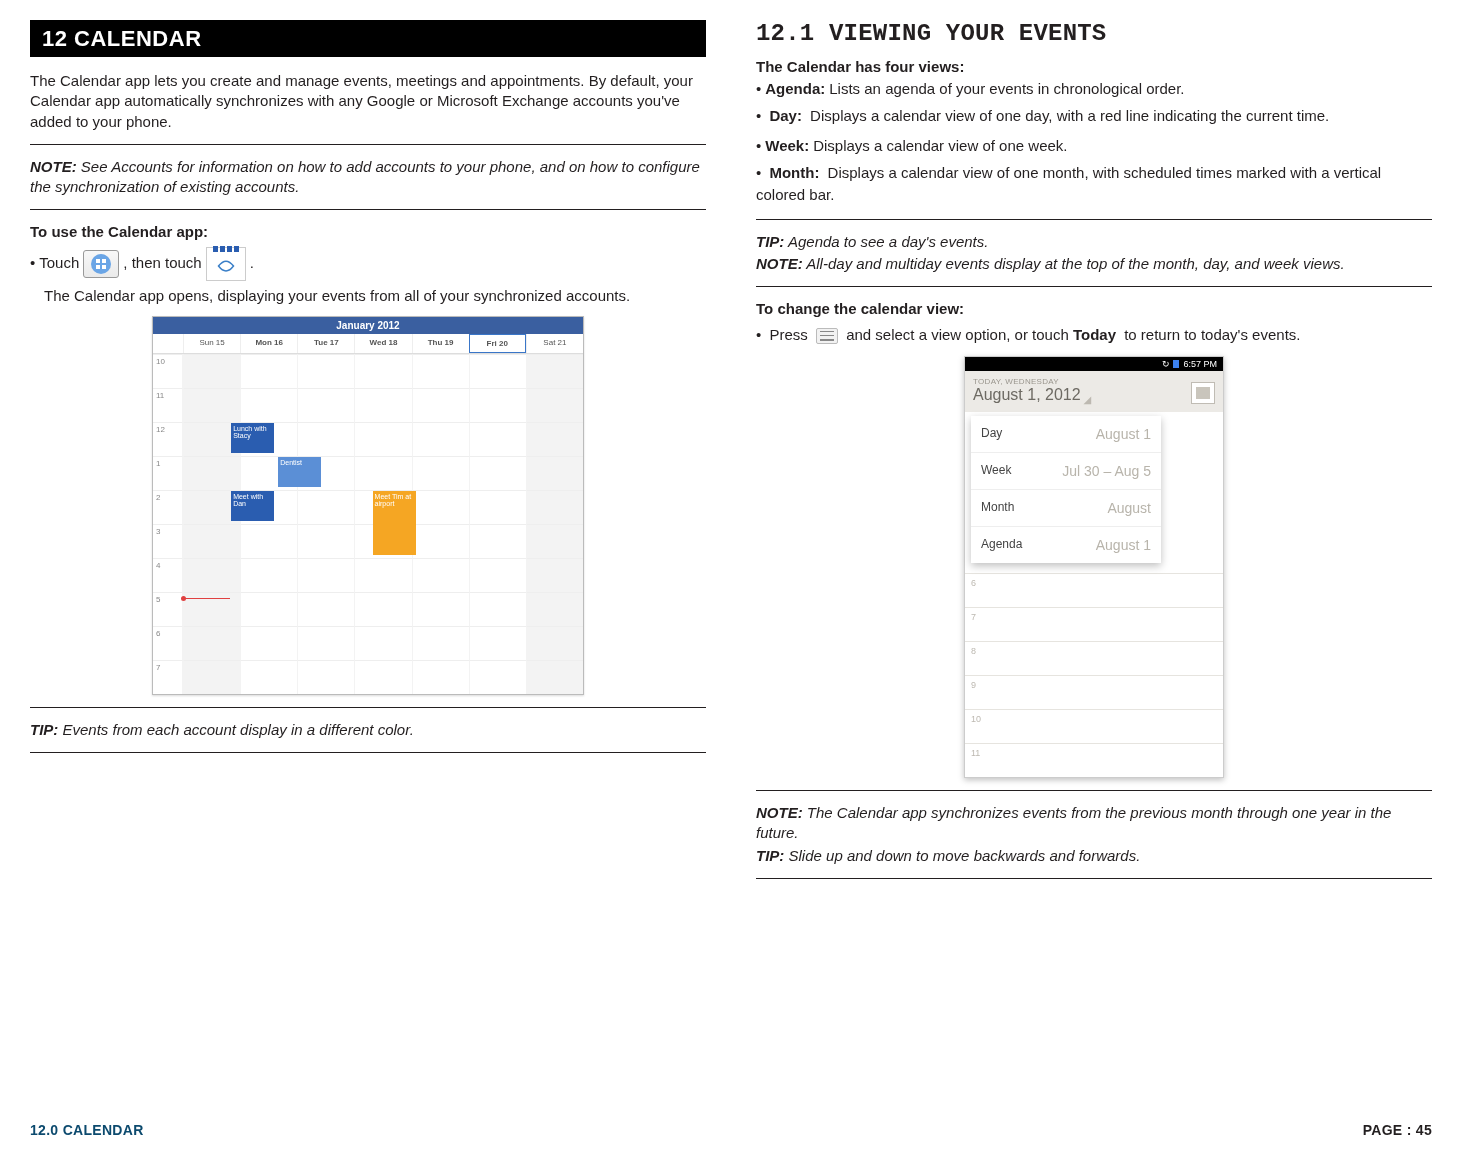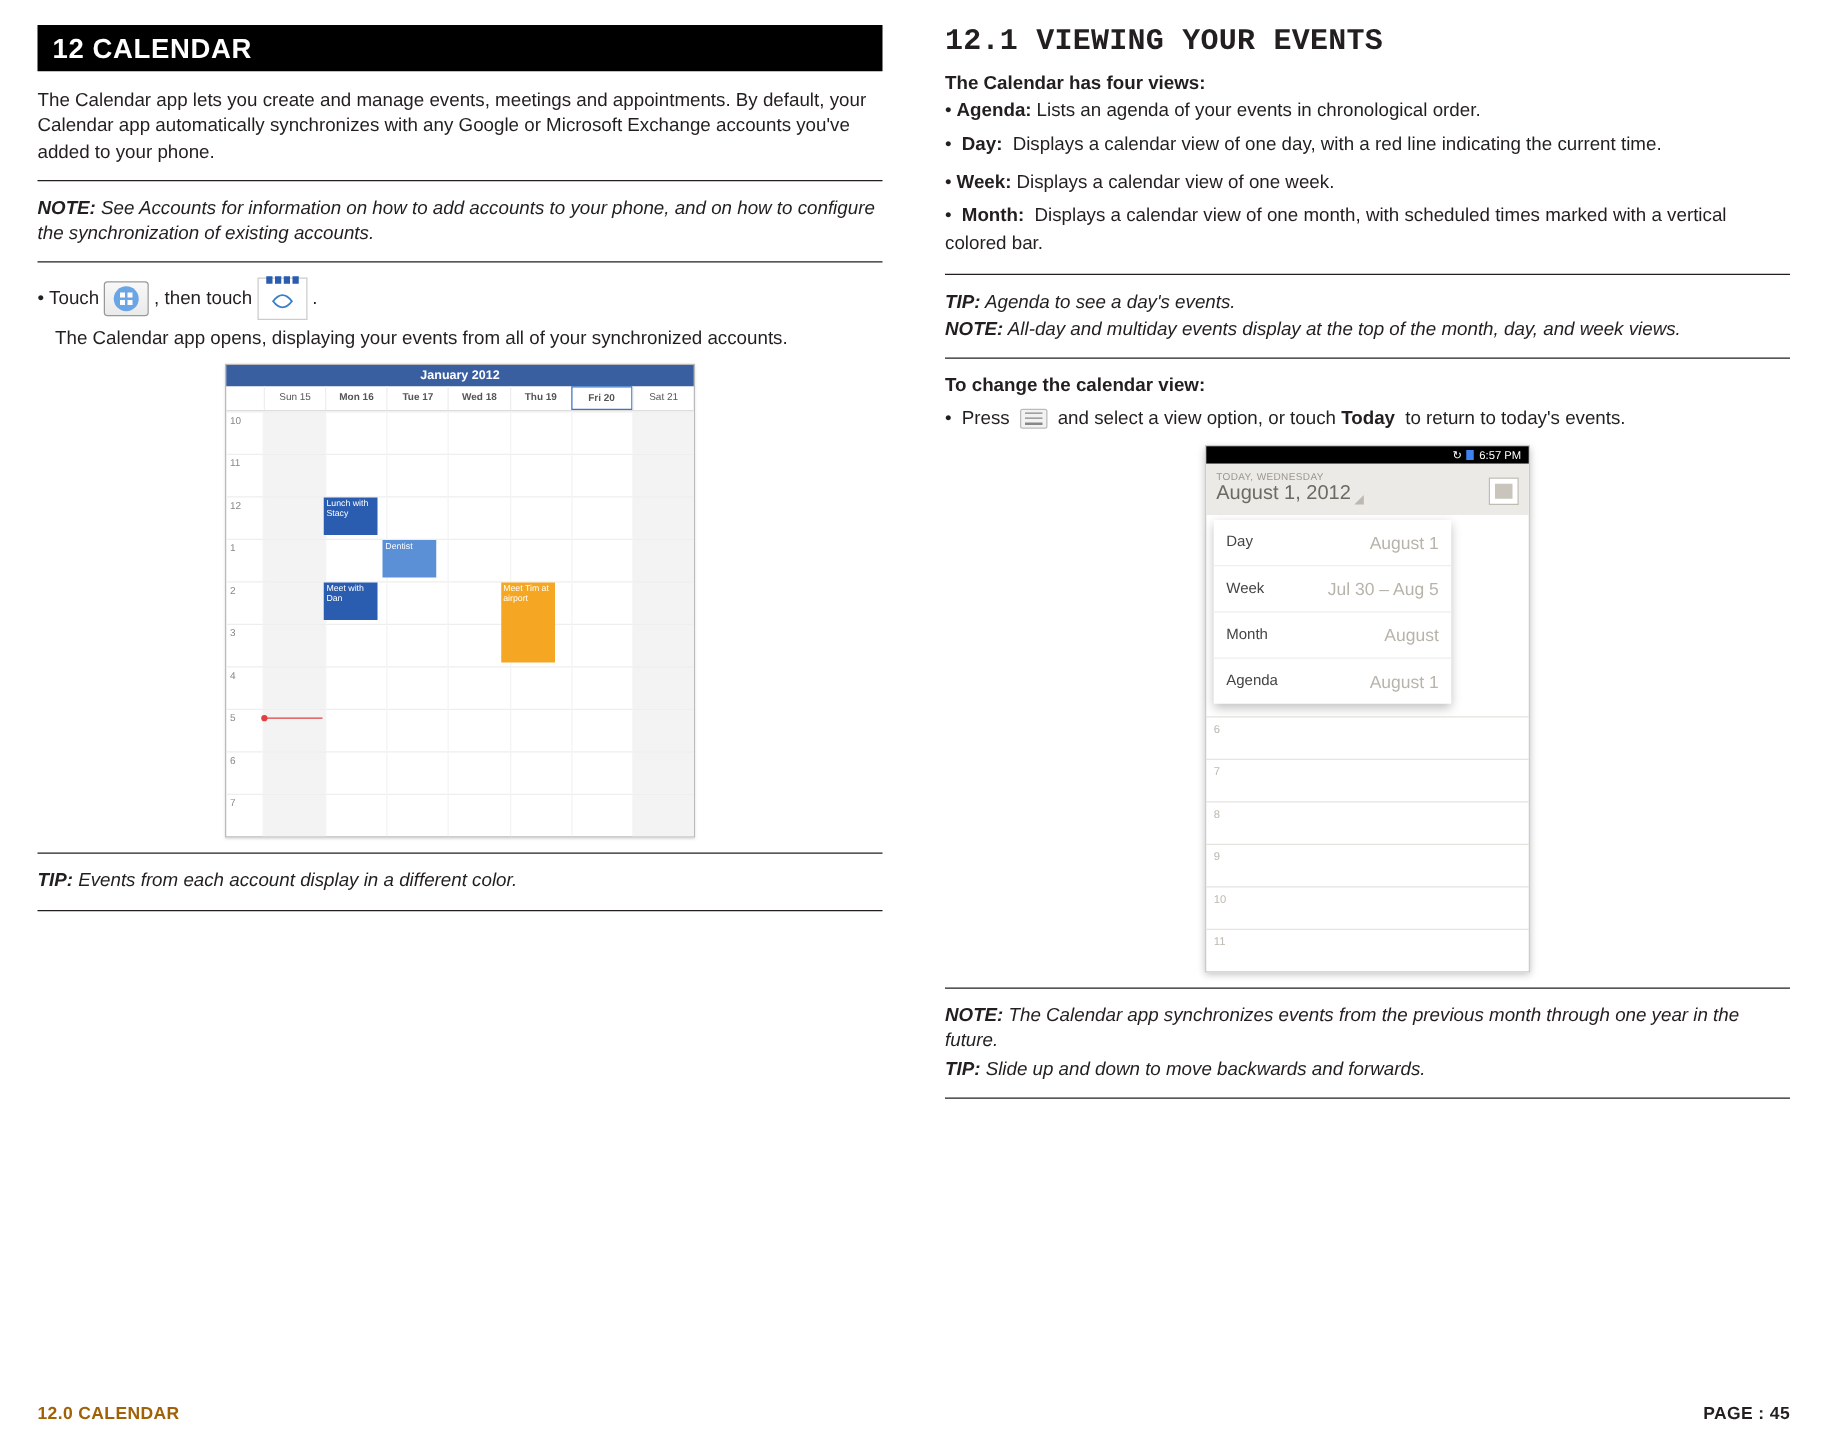--- a/index.html
+++ b/index.html
@@ -77,21 +77,21 @@
   .menu-icon {
     display:inline-flex; flex-direction:column; gap:3px; vertical-align:middle;
     width:22px; height:16px; justify-content:center; margin:0 4px;
     border:1px solid #bbb; padding:2px 3px; border-radius:2px; background:#f2f2f2;
   }
   .menu-icon span { display:block; height:2px; background:#888; width:100%;}
 
   
   .shot1-wrap { display:flex; justify-content:center; margin:8px 0 4px 0;}
   .shot1 {
-    width: 376px; border:1px solid #bbb; background:#fff; font-size:9px; color:#555;
+    width: 432px; border:1px solid #bbb; background:#fff; font-size:9px; color:#555;
     box-shadow: 0 1px 2px rgba(0,0,0,0.15);
   }
   .shot1-title { background:#3a5fa0; color:#fff; text-align:center; font-size:10px; padding:3px 0; font-weight:600;}
   .shot1-days { display:grid; grid-template-columns: 30px repeat(7,1fr); border-bottom:1px solid #ddd;}
   .shot1-days div { padding:4px 2px; text-align:center; font-size:8px; border-left:1px solid #eee;}
   .shot1-days div:first-child { border-left:none; }
   .shot1-days .fri { border:1px solid #3a76c8; font-weight:600;}
   .shot1-grid { display:grid; grid-template-columns:30px repeat(7,1fr); position:relative;}
   .shot1-hour { border-top:1px solid #eee; border-right:1px solid #f3f3f3; height:34px; font-size:8px; padding:2px 3px; color:#888;}
   .shot1-cell { border-top:1px solid #eee; border-left:1px solid #f3f3f3; height:34px; position:relative;}
@@ -116,39 +116,40 @@
   .shot2-today { width:24px; height:22px; border:1px solid #c0bcb4; background:#fff; position:relative;}
   .shot2-today::before { content:""; position:absolute; inset:4px; background:#c9c5bc;}
   .shot2-menu { background:#fff; box-shadow:0 3px 8px rgba(0,0,0,0.25); width:190px; margin:4px 0 0 6px; position:relative; z-index:2;}
   .shot2-menu-row { display:flex; justify-content:space-between; padding:10px 10px; font-size:12px; color:#444; border-bottom:1px solid #eee;}
   .shot2-menu-row:last-child { border-bottom:none;}
   .shot2-menu-row .r { color:#b8b4ab; font-size:14px;}
   .shot2-hours { margin-top:-160px; padding-top:170px;}
   .shot2-hour { border-top:1px solid #e6e4df; font-size:9px; color:#bdb9b1; padding:4px 6px; height:34px;}
 
   .footer { position:absolute; bottom:12px; left:30px; right:30px; display:flex; justify-content:space-between; font-size:14px;}
-  .footer .l { color:#a16207; font-weight:700; letter-spacing:0.3px;}
+  .footer .l { color:#0c4a6e; font-weight:700; letter-spacing:0.3px;}
   .footer .r { color:#231f20; font-weight:800; letter-spacing:0.3px;}
 </style>
 </head>
 <body>
 
 <div class="columns">
 
   <div class="col">
     <div class="section-header">12 CALENDAR</div>
 
     <p class="para">The Calendar app lets you create and manage events, meetings and appointments. By default, your Calendar app automatically synchronizes with any Google or Microsoft Exchange accounts you've added to your phone.</p>
 
     <hr class="hr">
     <p class="note-line">
       <span class="bold italic">NOTE:</span><span class="italic"> See Accounts for information on how to add accounts to your phone, and on how to configure the synchronization of existing accounts.</span>
     </p>
     <hr class="hr">
 
+    <p class="para bold" style="margin-bottom:4px;">To use the Calendar app:</p>
 
     <div class="bullet-row">
       <span class="bullet-dot">•</span>
       <span>Touch </span>
       <span class="icon-box">
         <span class="apps-icon-inner">
             <span></span>
             <span></span>
             <span></span>
             <span></span>

